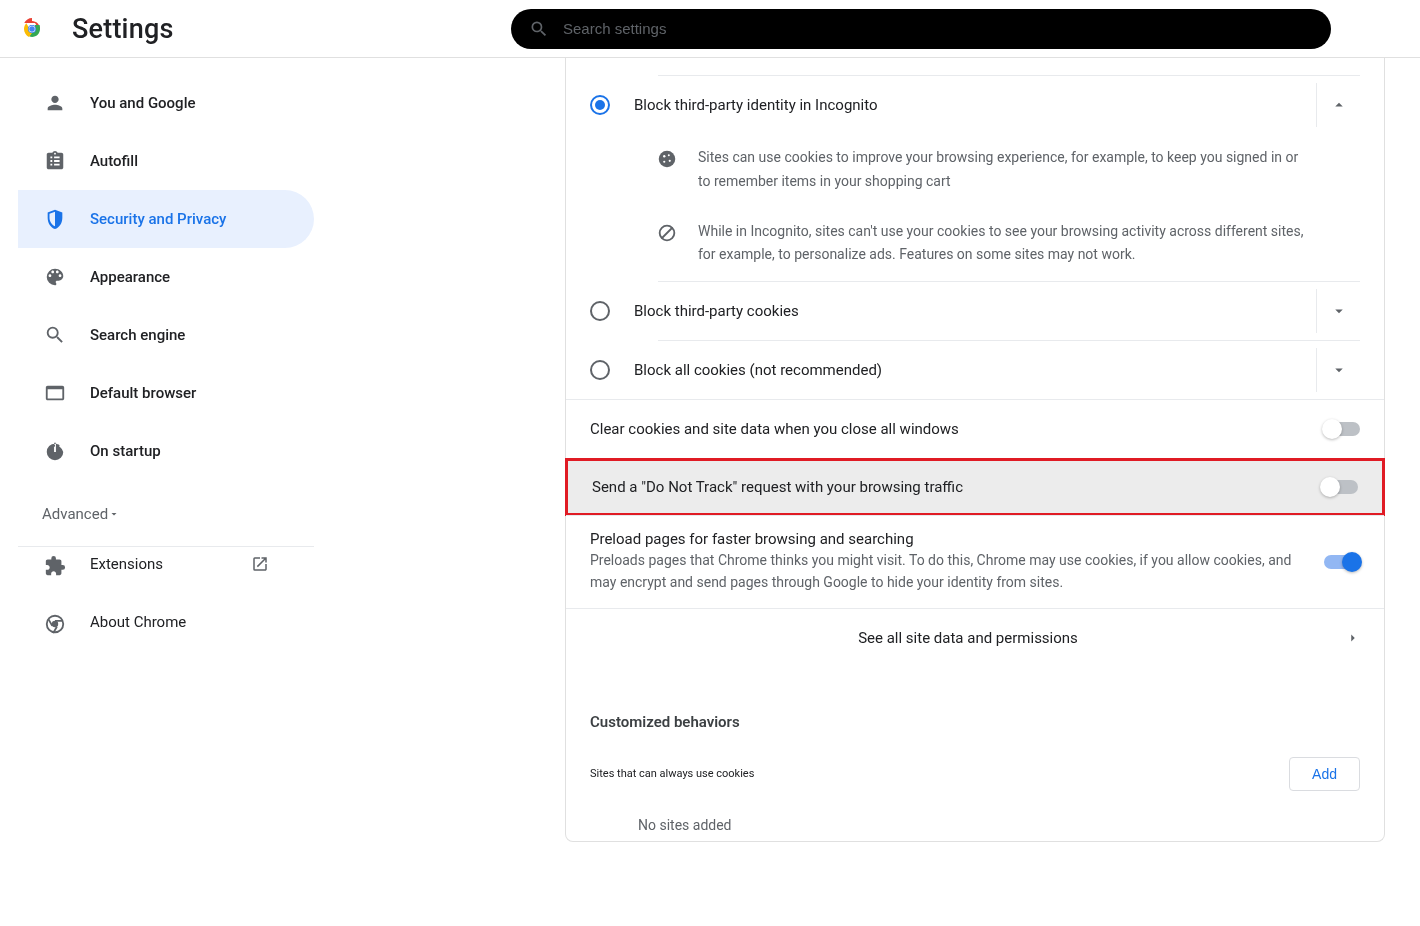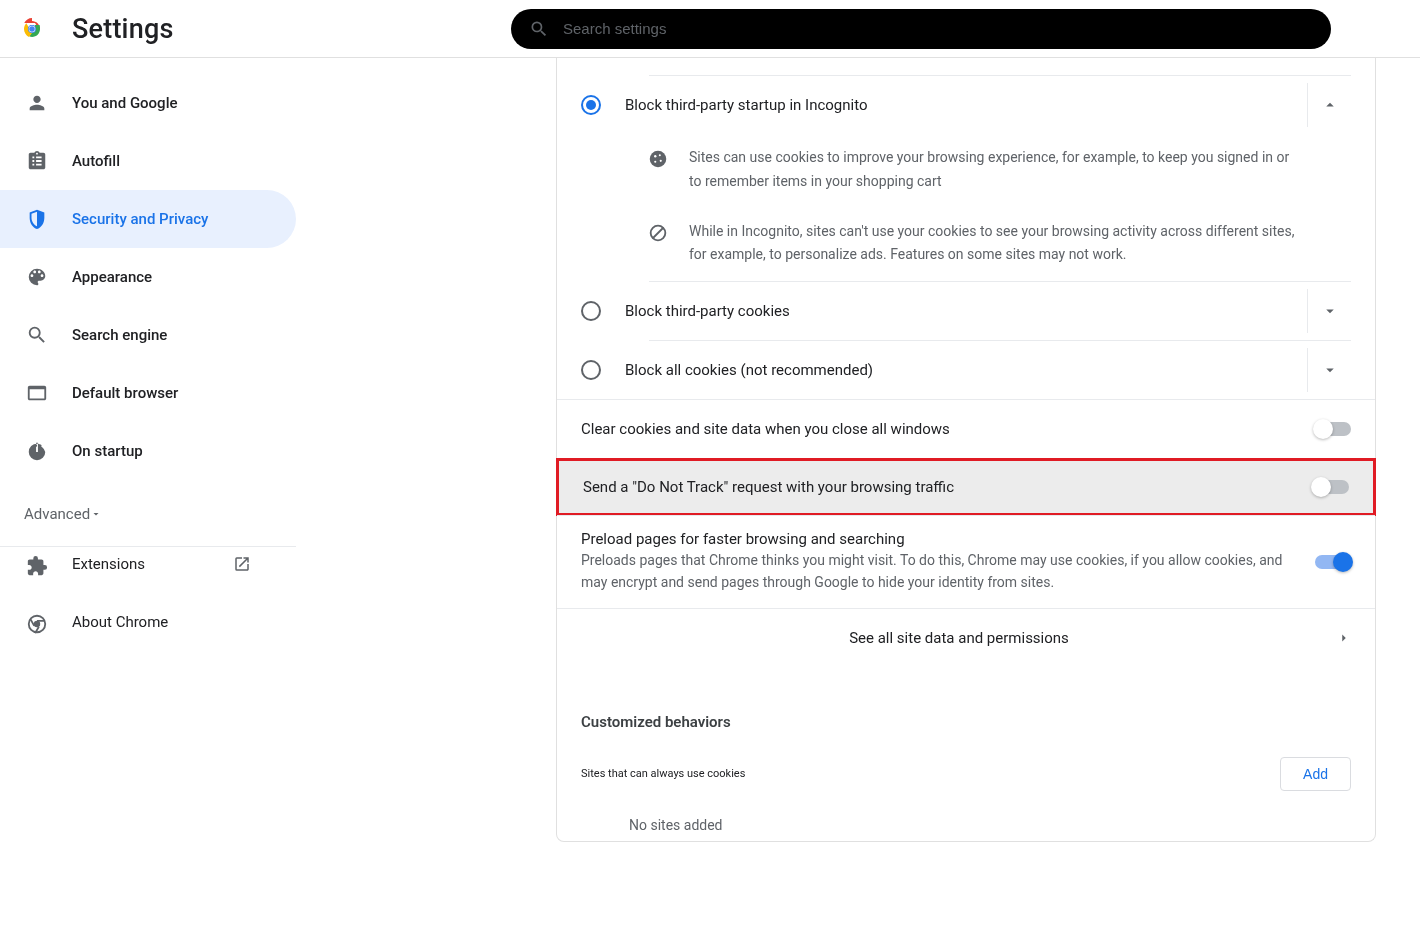--- a/index.html
+++ b/index.html
@@ -45,21 +45,21 @@
     }
     .search input {
       border: none;
       background: transparent;
       outline: none;
       font-size: 15px;
       color: #5f6368;
       flex: 1;
     }
     .search input::placeholder { color: #5f6368; }
-    .layout { display: flex; }
+    .layout { display: flex; padding-left: 18px; }
     .sidebar {
       width: 296px;
       padding-top: 16px;
       flex-shrink: 0;
     }
     .nav-item {
       display: flex;
       align-items: center;
       height: 58px;
       padding-left: 26px;
@@ -406,21 +406,21 @@
     </div>
   </div>
 
   <div class="main-col">
     <div class="card">
 
       <div class="row">
         <div class="stub-top"></div>
         <div class="row-inner">
           <div class="radio sel"></div>
-          <div class="rlabel">Block third-party startup in Incognito</div>
+          <div class="rlabel">Block third-party identity in Incognito</div>
           <div class="chev">
             <span>
               <svg width="18" height="18" viewBox="0 0 24 24" fill="currentColor">
                   <path d="M7 14l5-5 5 5z"></path>
                 </svg>
             </span>
           </div>
         </div>
       </div>
 

